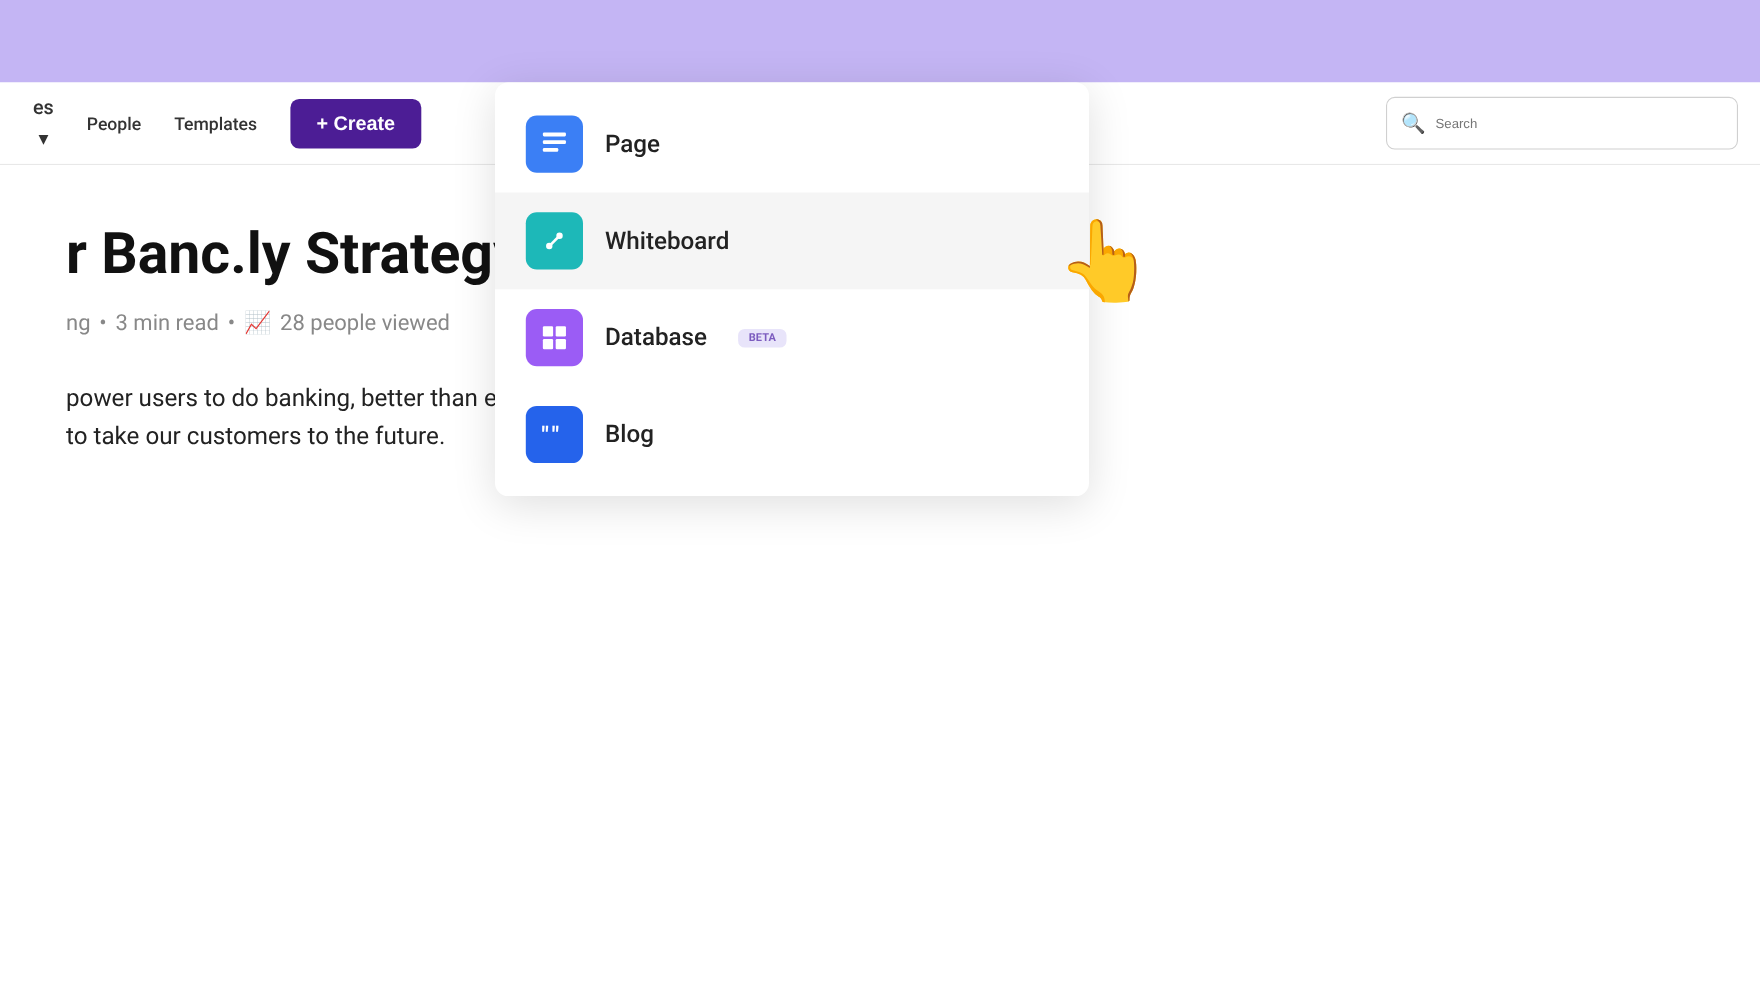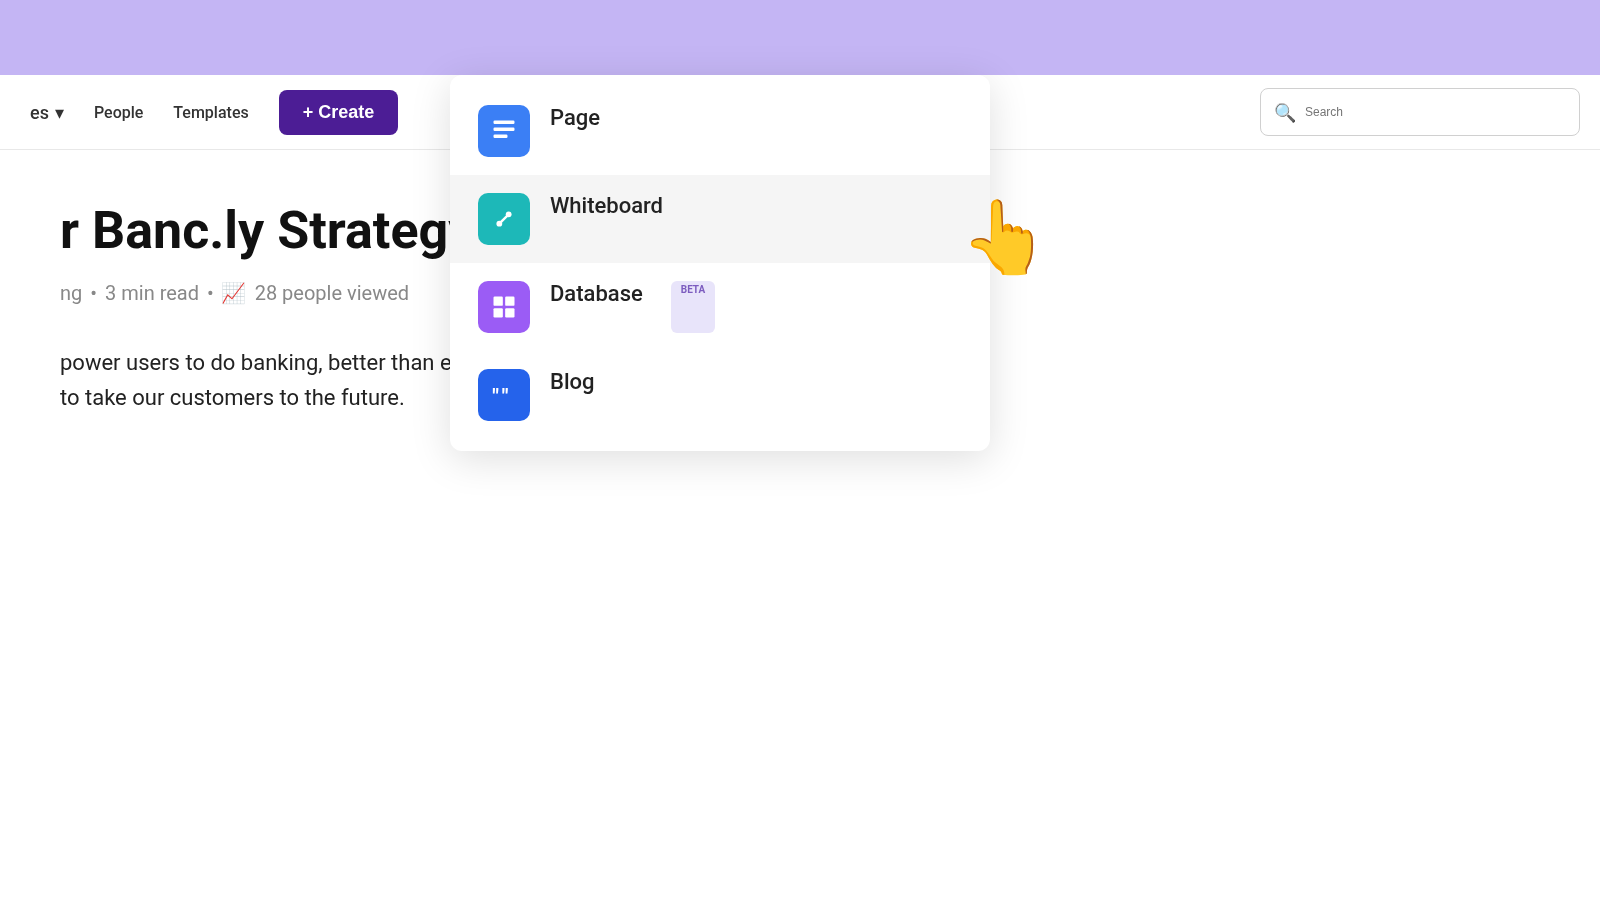--- a/index.html
+++ b/index.html
@@ -26,20 +26,21 @@
 
     .nav-item-spaces {
       display: flex;
       align-items: center;
       gap: 6px;
       font-size: 18px;
       color: #333;
       font-weight: 500;
       cursor: pointer;
       margin-right: 30px;
+      flex-direction: column;
     }
 
     .nav-item {
       font-size: 16px;
       color: #333;
       font-weight: 500;
       cursor: pointer;
       margin-right: 30px;
     }
 
@@ -163,20 +164,21 @@
       width: 540px;
       background: #fff;
       border-radius: 12px;
       box-shadow: 0 8px 40px rgba(0,0,0,0.13);
       z-index: 100;
       padding: 12px 0;
     }
 
     .dropdown-item {
       display: flex;
+      align-items: center;
       gap: 20px;
       padding: 18px 28px;
       cursor: pointer;
       transition: background 0.15s;
     }
 
     .dropdown-item:hover, .dropdown-item.hovered {
       background: #f5f5f5;
     }
 

